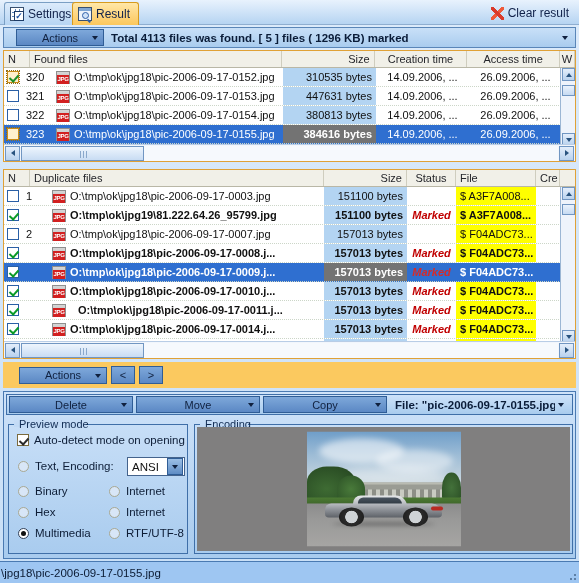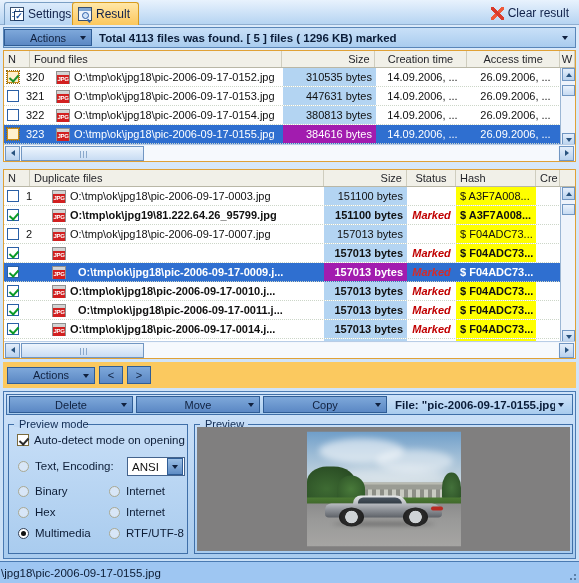--- a/index.html
+++ b/index.html
@@ -94,21 +94,21 @@
   }
 
   
   .topbar {
     position:absolute; left:3px; top:27px; width:573px; height:21px;
     background: linear-gradient(to bottom,#c9e0f8 0%,#a9ccee 100%);
     border:1px solid #5a86b8;
     display:flex; align-items:center;
   }
   .btn-actions {
-    width:88px; height:17px; margin-left:0;
+    width:88px; height:17px; margin-left:12px;
     background: linear-gradient(to bottom,#7ea8da 0%,#5b88c4 100%);
     border:1px solid #2f5d96;
     color:#10213f; font-size:11px;
     display:flex;align-items:center;justify-content:center;position:relative;
     cursor:pointer;
     text-align:right;
   }
   .btn-actions .arr{position:absolute;right:5px;top:6px;}
   .arr {
     width:0;height:0;border-left:3px solid transparent;border-right:3px solid transparent;
@@ -150,21 +150,21 @@
   }
   .row .cell{
     display:flex;align-items:center;padding:0 4px;overflow:hidden;white-space:nowrap;
   }
   .row .cell.r{justify-content:flex-end;}
   .row .cell.c{justify-content:center;}
   .cell.size { background:#b3d4f2; }
   .cell.hash { background:#ffff00; font-family:"Liberation Sans",sans-serif; }
   .cell.status { color:#c00000; font-style:italic; }
   .row.sel { background:#2f6fd0; color:#fff; }
-  .row.sel .cell.size{background:#a21caf;color:#fff;}
+  .row.sel .cell.size{background:#737373;color:#fff;font-weight:bold;}
   .row.sel .cell.hash{background:#2f6fd0;color:#fff;}
   .row.sel .cell.status{color:#d42b2b;}
   .row.bold .cell { font-weight:bold; }
 
   .cb {
     width:12px;height:12px;background:#fff;border:1px solid #2a5fa5;
     display:inline-block;position:relative;flex:none;cursor:pointer;
   }
   .cb.checked:after{
     content:"";position:absolute;left:3px;top:1px;width:4px;height:7px;
@@ -502,21 +502,21 @@
         </div>
     </div>
   </div>
 
   <div class="grid-wrap bottom">
     <div class="ghead">
       <div class="hc" style="width:26px">N</div>
       <div class="hc" style="width:294px">Duplicate files</div>
       <div class="hc r" style="width:83px">Size</div>
       <div class="hc c" style="width:49px">Status</div>
-      <div class="hc" style="width:80px">Hash</div>
+      <div class="hc" style="width:80px">File</div>
       <div class="hc" style="width:24px">Cre</div>
     </div>
     <div class="gbody">
       <div id="dup-rows">
           <div class="row">
             <div class="cell" style="width:22px;padding-left:3px">
               <span class="cb"></span>
             </div>
             <div class="cell" style="width:22px;padding:0">1</div>
             <div class="cell" style="width:276px;gap:4px">
@@ -553,31 +553,32 @@
             <div class="cell status c" style="width:49px"></div>
             <div class="cell hash" style="width:80px">$ F04ADC73...</div>
           </div>
           <div class="row bold">
             <div class="cell" style="width:22px;padding-left:3px">
               <span class="cb checked"></span>
             </div>
             <div class="cell" style="width:22px;padding:0"></div>
             <div class="cell" style="width:276px;gap:4px">
               <span class="jpg"></span>
+              <span>O:\tmp\ok\jpg18\pic-2006-09-17-0008.j...</span>
             </div>
             <div class="cell size r" style="width:83px">157013 bytes</div>
             <div class="cell status c" style="width:49px">Marked</div>
             <div class="cell hash" style="width:80px">$ F04ADC73...</div>
           </div>
           <div class="row sel bold">
             <div class="cell" style="width:22px;padding-left:3px">
               <span class="cb checked"></span>
             </div>
             <div class="cell" style="width:22px;padding:0"></div>
-            <div class="cell" style="width:276px;gap:12px">
+            <div class="cell" style="width:276px;gap:4px">
               <span class="jpg"></span>
               <span>O:\tmp\ok\jpg18\pic-2006-09-17-0009.j...</span>
             </div>
             <div class="cell size r" style="width:83px">157013 bytes</div>
             <div class="cell status c" style="width:49px">Marked</div>
             <div class="cell hash" style="width:80px">$ F04ADC73...</div>
           </div>
           <div class="row bold">
             <div class="cell" style="width:22px;padding-left:3px">
               <span class="cb checked"></span>
@@ -723,21 +724,21 @@
         <span>Multimedia</span>
       </div>
       <div class="rad-row" style="position:absolute;left:100px;top:102px">
         <span class="rb"></span>
         <span>RTF/UTF-8</span>
       </div>
     </div>
 
     <div class="gbox" id="pview">
       <span class="lgbg" style="width:48px"></span>
-      <span class="lg">Preview</span>
+      <span class="lg">Encoding</span>
       <div class="preview-canvas">
         <div class="photo">
           <div class="p-sky"></div>
           <div class="p-cloud1"></div>
             <div class="p-cloud2"></div>
             <div class="p-cloud3"></div>
           <div class="p-bridge"></div>
             <div class="p-piers"></div>
           <div class="p-trees"></div>
             <div class="p-trees2"></div>

